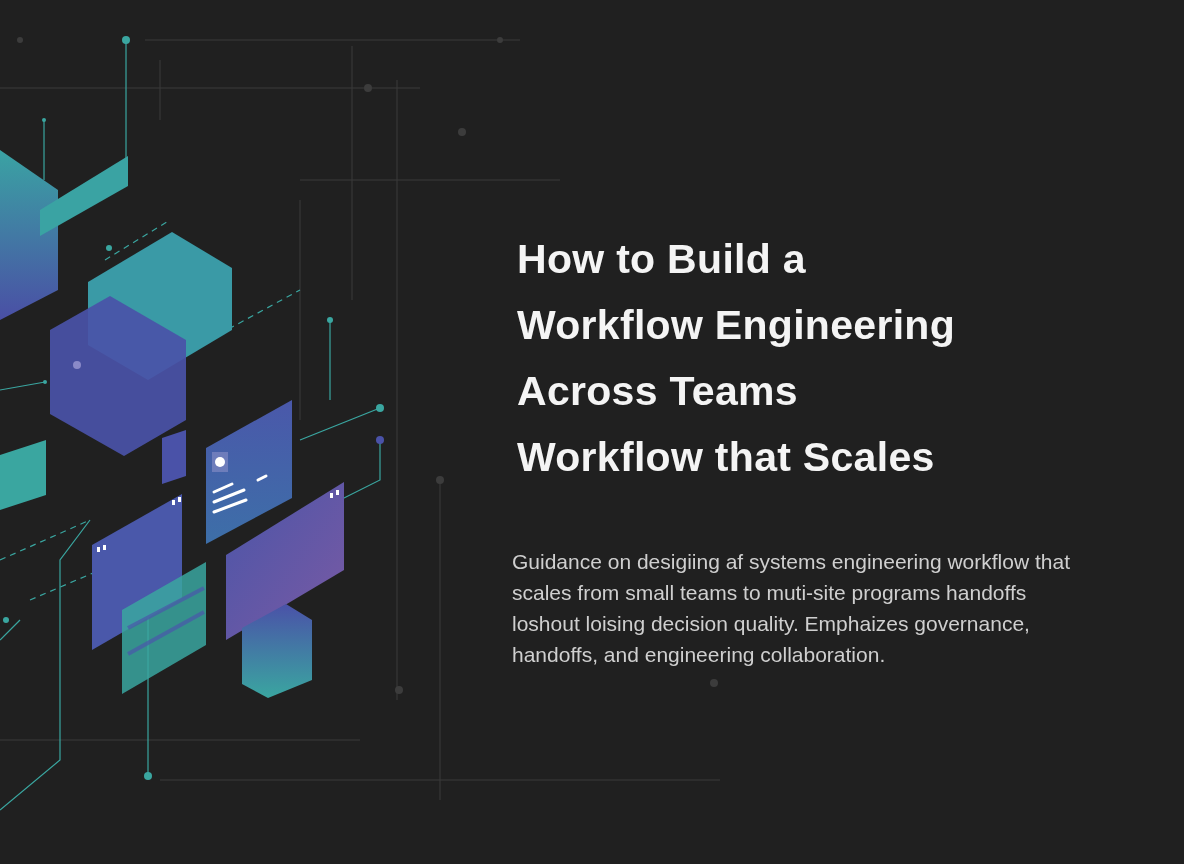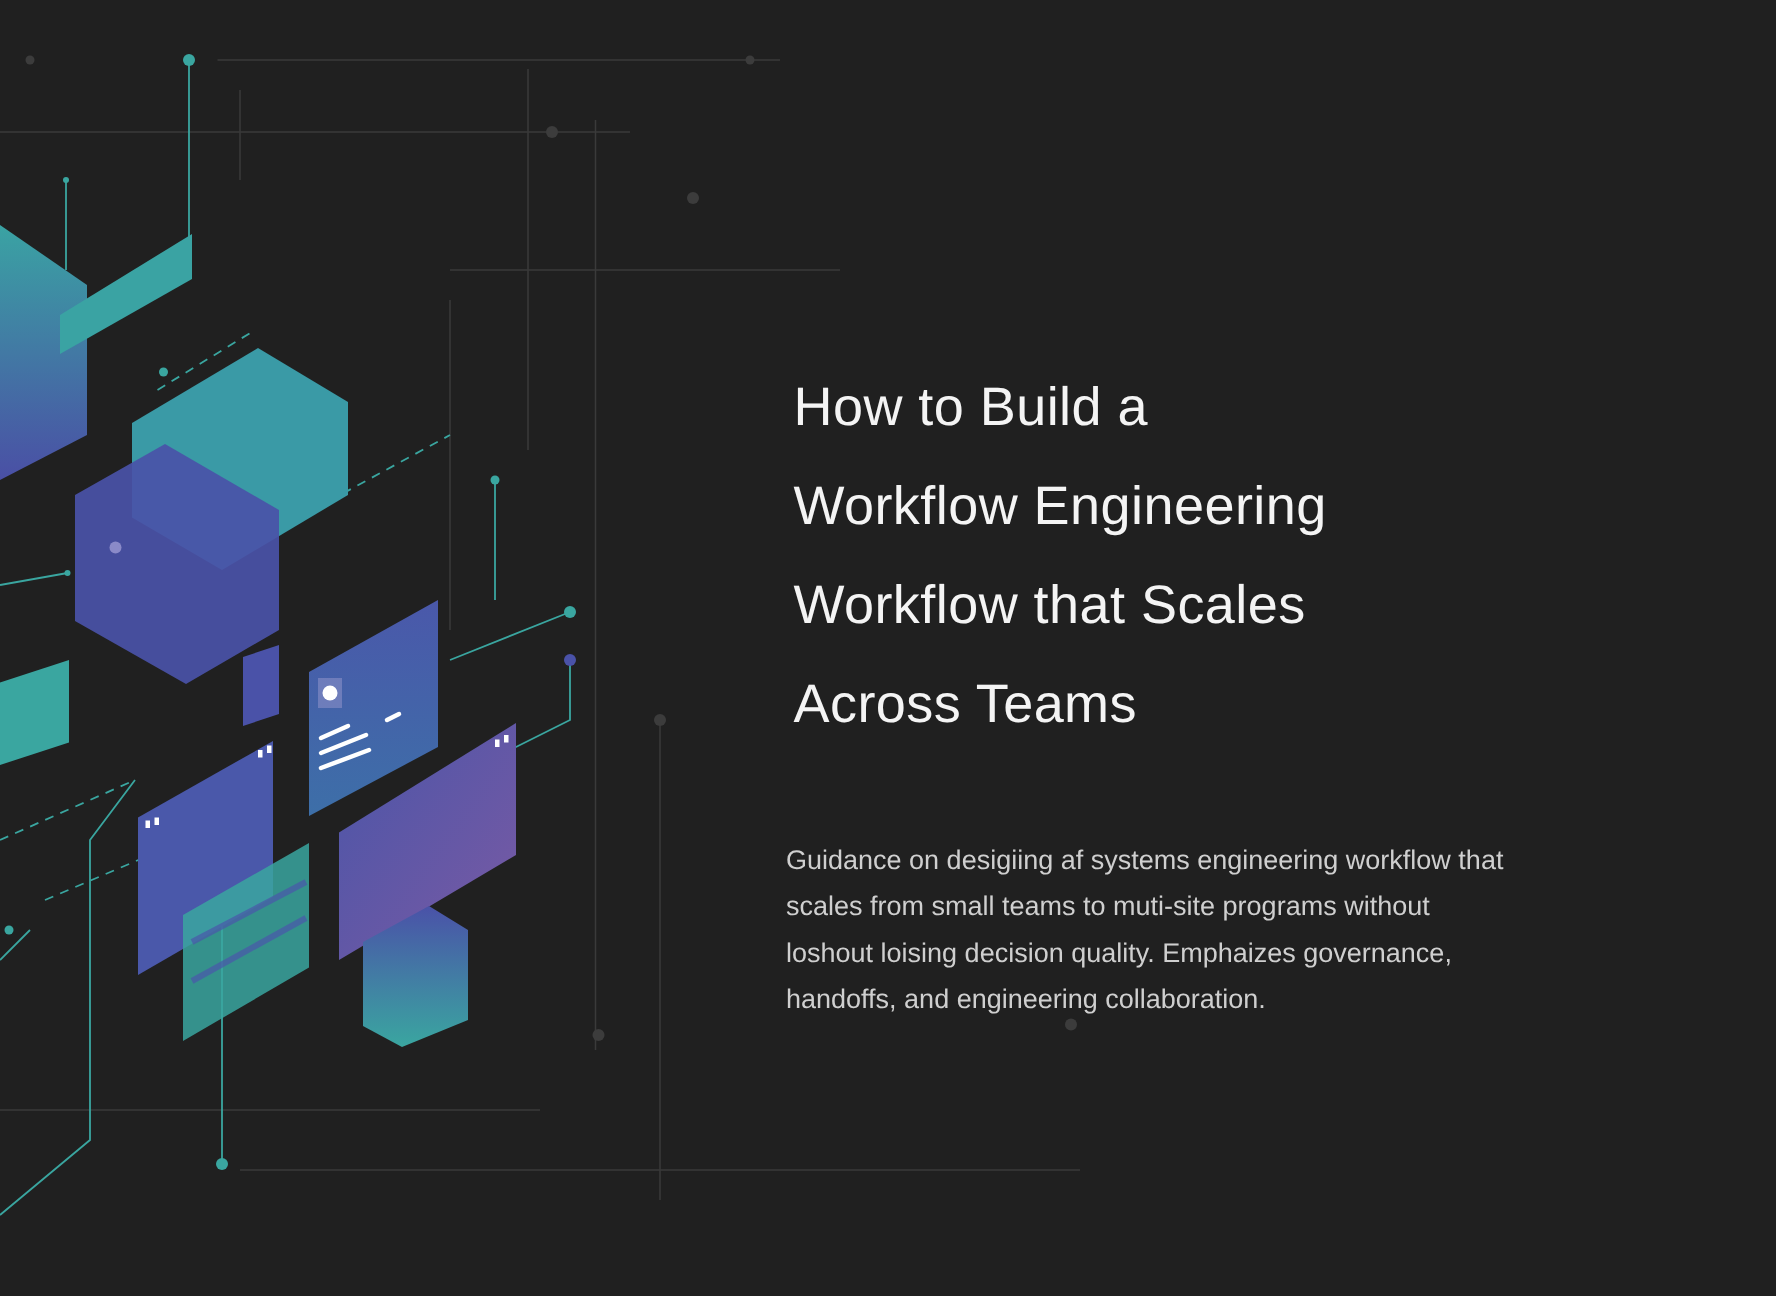--- a/index.html
+++ b/index.html
@@ -5,27 +5,27 @@
   html, body { margin:0; padding:0; }
   body {
     width:1184px; height:864px; overflow:hidden;
     background:#202020;
     font-family:"Liberation Sans", sans-serif;
     position:relative;
   }
   .bg-art { position:absolute; left:0; top:0; width:1184px; height:864px; }
   .headline {
     position:absolute; left:513px; top:222px; width:640px;
-    color:#f4f4f4; font-weight:400; font-size:36px; line-height:66px;
-    letter-spacing:0.3px; margin:16px;
+    color:#f4f4f4; font-weight:700; font-size:41px; line-height:66px;
+    letter-spacing:0.3px; margin:4px;
   }
   .headline span { display:block; white-space:nowrap; }
   .subtitle {
     position:absolute; left:512px; top:546px; width:660px;
-    color:#cfcfcf; font-size:18px; line-height:31px; margin:12px;
+    color:#cfcfcf; font-size:21px; line-height:31px; margin:0;
   }
   .subtitle span { display:block; white-space:nowrap; }
 </style>
 </head>
 <body>
 
 <svg class="bg-art" viewBox="0 0 1184 864" xmlns="http://www.w3.org/2000/svg">
   <defs>
     <linearGradient id="gTealIndigo" x1="0" y1="0" x2="0" y2="1">
       <stop offset="0" stop-color="#3aa3a3"></stop>
@@ -132,22 +132,22 @@
   <polygon points="226,555 344,482 344,570 226,640" fill="url(#gViolet)"></polygon>
   <rect x="330" y="493" width="3" height="5" fill="#fff"></rect>
     <rect x="336" y="490" width="3" height="5" fill="#fff"></rect>
 
   <polygon points="242,628 286,604 312,620 312,680 268,698 242,684" fill="url(#gIndigoTeal)"></polygon>
 </svg>
 
 <h1 class="headline">
   <span>How to Build a</span>
   <span>Workflow Engineering</span>
+  <span>Across Teams</span>
   <span>Workflow that Scales</span>
-  <span>Across Teams</span>
 </h1>
 
 <p class="subtitle">
   <span>Guidance on desigiing af systems engineering workflow that</span>
-  <span>scales from small teams to muti-site programs without</span>
+  <span>scales from small teams to muti-site programs handoffs</span>
   <span>loshout loising decision quality. Emphaizes governance,</span>
   <span>handoffs, and engineering collaboration.</span>
 </p>
 
 </body></html>

